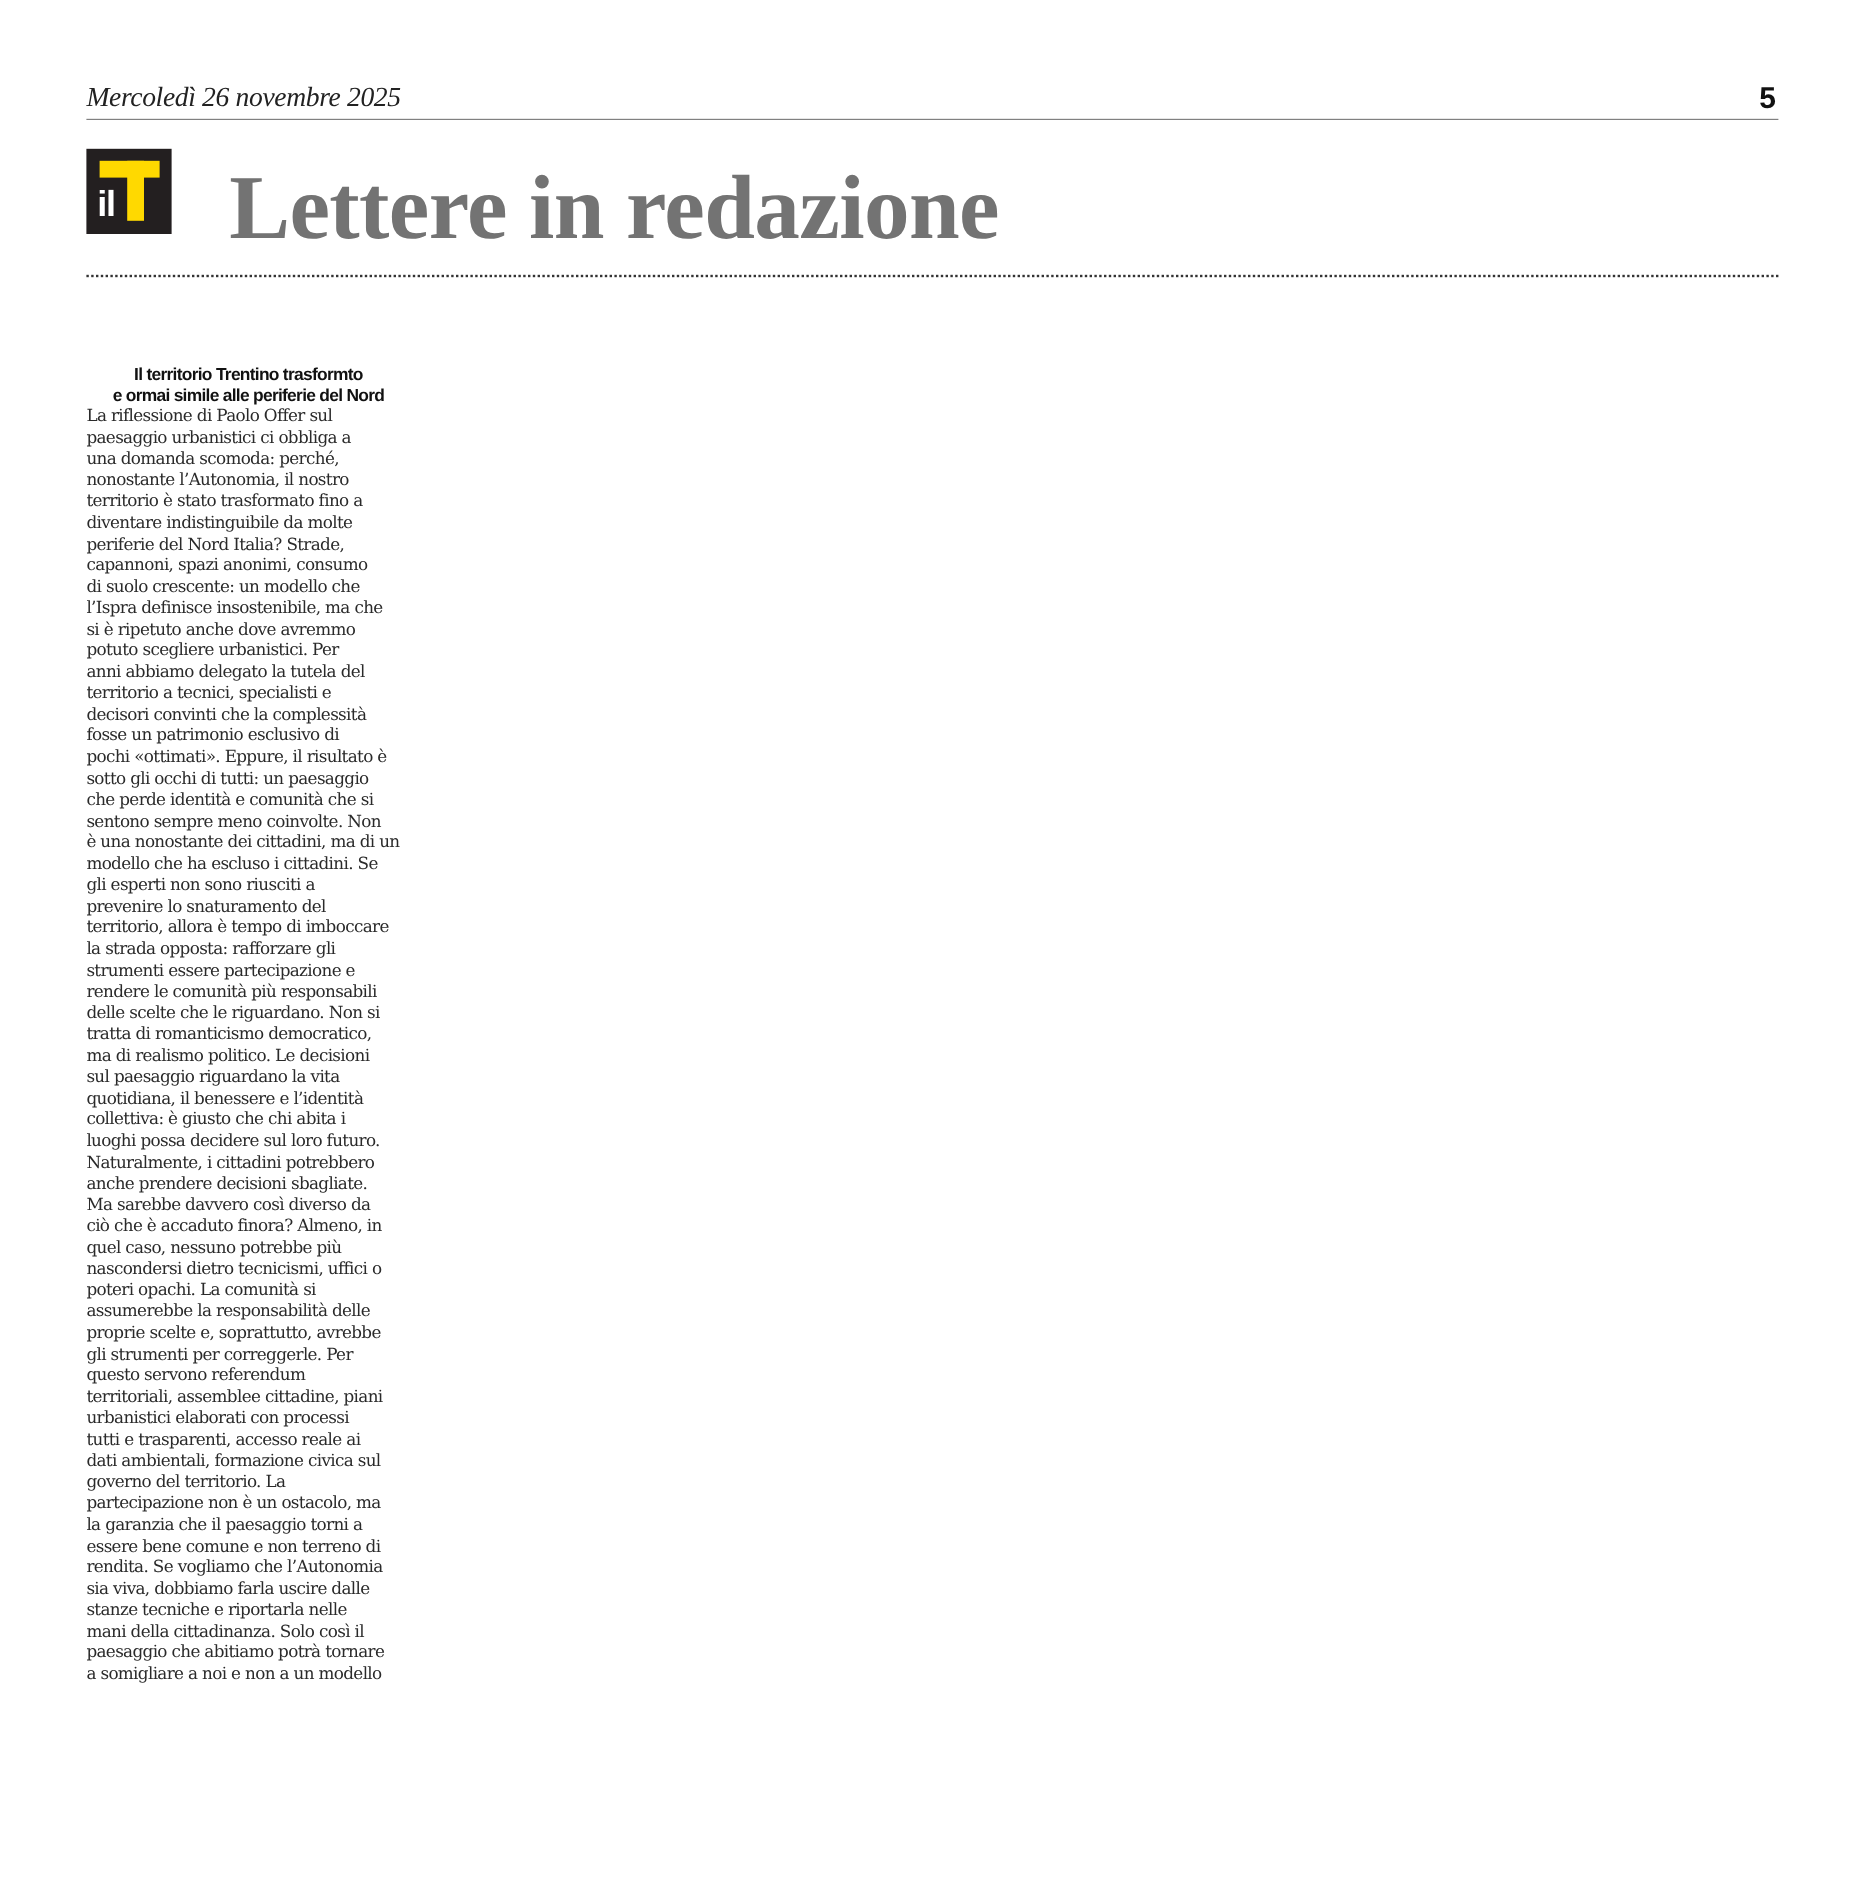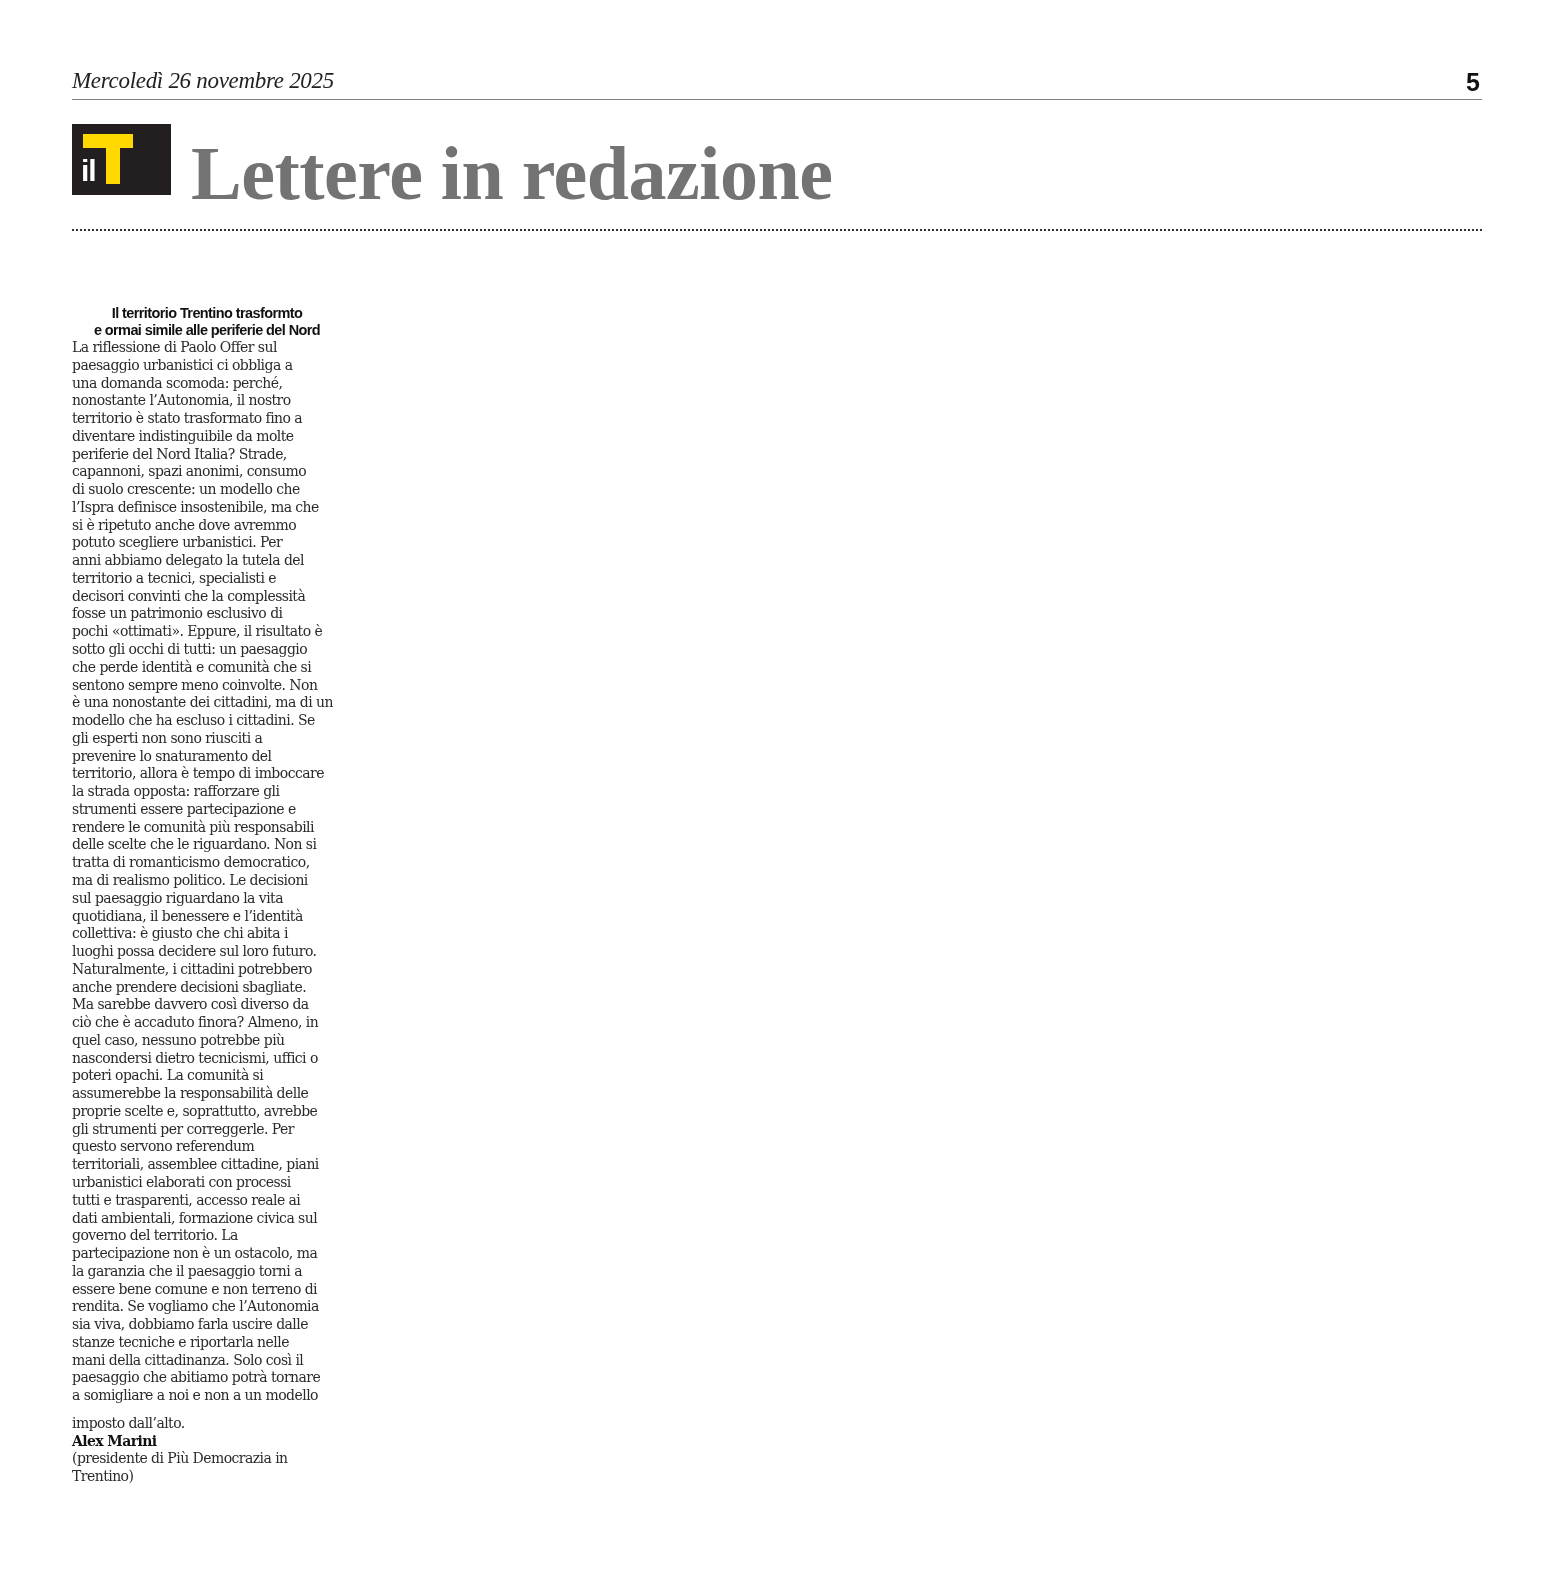--- a/index.html
+++ b/index.html
@@ -1,20 +1,20 @@
 <!DOCTYPE html>
 <html><head>
 <meta charset="utf-8">
 <style>
   html, body { margin: 0; padding: 0; background: #ffffff; }
   body { width: 1560px; height: 1570px; position: relative; overflow: hidden; color: #1a1a1a; }
   .header-bar { position: absolute; left: 72px; top: 66px; width: 1410px; height: 33px; border-bottom: 1.5px solid #808080; }
   .date { position: absolute; left: 0; top: 2px; font-family: Liberation Serif, serif; font-style: italic; font-size: 23px; letter-spacing: -0.3px; color: #222; }
   .page-num { position: absolute; right: 2px; top: 2px; font-family: "Liberation Sans", sans-serif; font-weight: bold; font-size: 25px; color: #111; }
-  .logo { position: absolute; left: 72px; top: 124px; width: 71px; height: 71px; background: #231f20; padding-left: 28px; }
+  .logo { position: absolute; left: 72px; top: 124px; width: 71px; height: 71px; background: #231f20; }
   .logo .t-bar { position: absolute; left: 11px; top: 10px; width: 50px; height: 14px; background: #ffd900; }
   .logo .t-stem { position: absolute; left: 34px; top: 10px; width: 14px; height: 50px; background: #ffd900; }
   .logo .il { position: absolute; left: 9px; top: 33px; font-family: "Liberation Sans", sans-serif; font-weight: bold; font-size: 30px; color: #ffffff; letter-spacing: -1px; line-height: 28px; }
   .section-title { position: absolute; left: 191px; top: 128px; font-family: "Liberation Serif", serif; font-weight: bold; font-size: 76px; color: #737373; letter-spacing: -0.5px; line-height: 90px; }
   .dotted-rule { position: absolute; left: 72px; top: 229px; width: 1410px; height: 0; border-top: 2px dotted #333; }
   .article { position: absolute; left: 72px; top: 305px; width: 270px; }
   .headline { font-family: "Liberation Sans", sans-serif; font-weight: bold; font-size: 14.5px; line-height: 17px; letter-spacing: -0.6px; color: #111; margin: 0; text-align: center; }
   .body-line { font-family: "DejaVu Serif", serif; font-size: 14px; line-height: 17.76px; letter-spacing: -0.55px; color: #2a2a2a; white-space: nowrap; }
   .tail { margin-top: 10px; }
   .signature { font-family: "DejaVu Serif", serif; font-weight: bold; font-size: 14px; line-height: 17.76px; letter-spacing: -0.6px; color: #111; }
@@ -97,19 +97,13 @@
       <div class="body-line">partecipazione non è un ostacolo, ma</div>
       <div class="body-line">la garanzia che il paesaggio torni a</div>
       <div class="body-line">essere bene comune e non terreno di</div>
       <div class="body-line">rendita. Se vogliamo che l’Autonomia</div>
       <div class="body-line">sia viva, dobbiamo farla uscire dalle</div>
       <div class="body-line">stanze tecniche e riportarla nelle</div>
       <div class="body-line">mani della cittadinanza. Solo così il</div>
       <div class="body-line">paesaggio che abitiamo potrà tornare</div>
       <div class="body-line">a somigliare a noi e non a un modello</div>
     </div>
-  <div class="tail">
-    <div class="body-line">imposto dall’alto.</div>
-    <div class="signature">Alex Marini</div>
-    <div class="body-line">(presidente di Più Democrazia in</div>
-    <div class="body-line">Trentino)</div>
-  </div>
 </div>
 
 </body></html>

